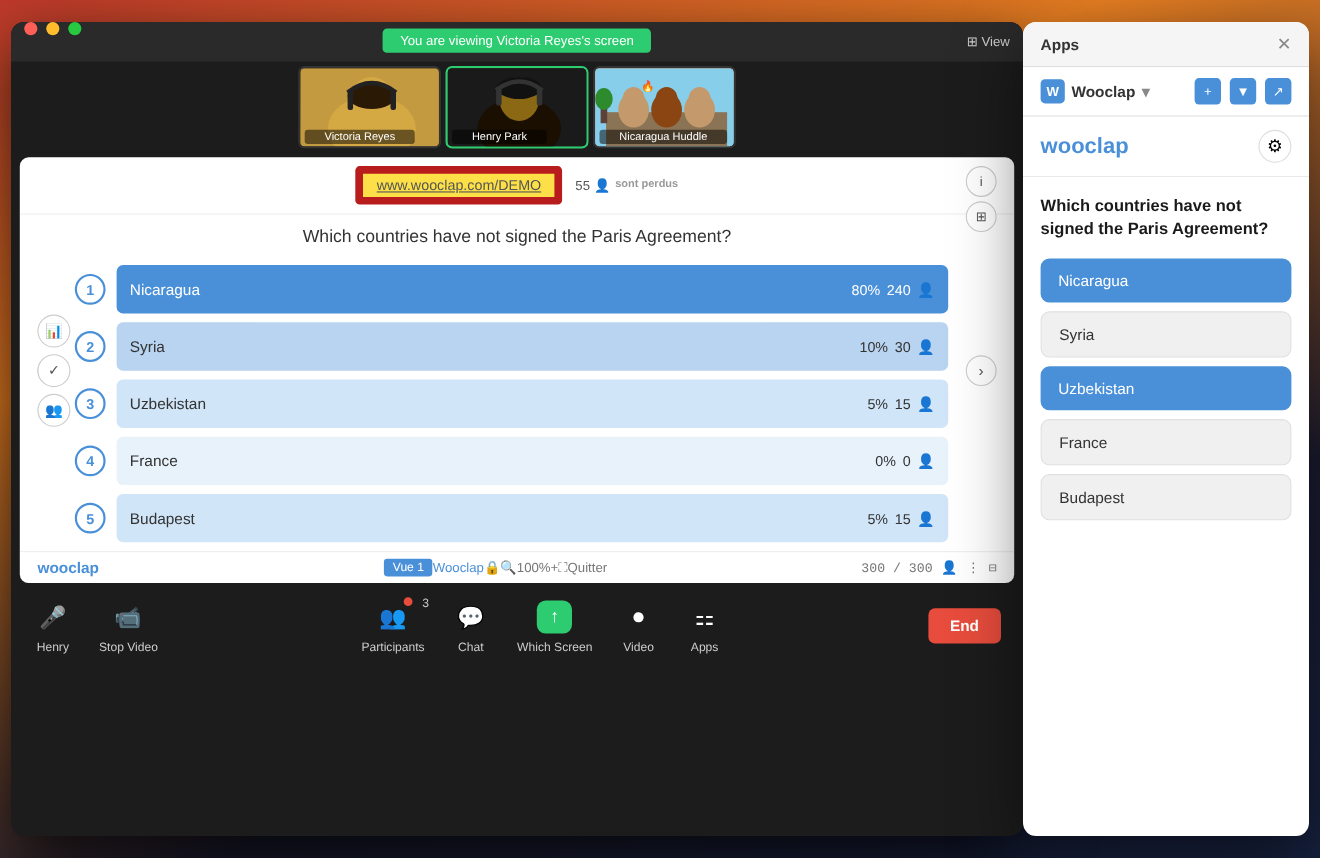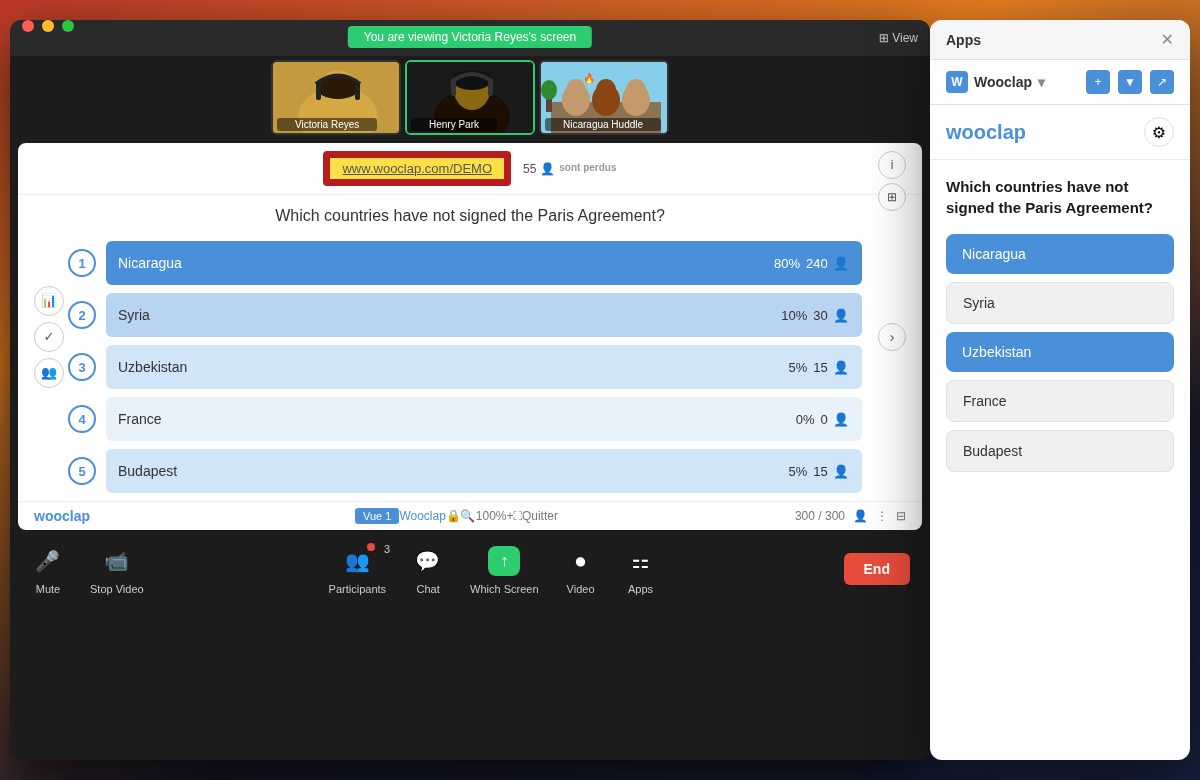--- a/index.html
+++ b/index.html
@@ -728,35 +728,35 @@
           <span>1</span>
         </div>
         <span style="cursor:pointer;color:#4a90d9;">Wooclap</span>
         <span>🔒</span>
         <span style="cursor:pointer;">🔍</span>
         <span>100%</span>
         <span style="cursor:pointer;">+</span>
         <span style="cursor:pointer;">⛶</span>
         <span style="cursor:pointer;">Quitter</span>
       </div>
-      <div class="slide-bottom-right" style="display:flex;align-items:center;gap:8px;">
+      <div class="slide-bottom-right" style="display:flex;align-items:flex-end;gap:8px;font-family:Liberation Mono, monospace;">
         <span>300 / 300</span>
         <span>👤</span>
         <span style="cursor:pointer;">⋮</span>
         <span style="cursor:pointer;">⊟</span>
       </div>
     </div>
 
   </div>
 
   <div class="bottom-toolbar">
     <div class="toolbar-group">
       <div class="toolbar-item">
         <div class="toolbar-icon">🎤</div>
-        <span class="toolbar-label">Mute</span>
+        <span class="toolbar-label">Henry</span>
       </div>
       <div class="toolbar-item">
         <div class="toolbar-icon">📹</div>
         <span class="toolbar-label">Stop Video</span>
       </div>
     </div>
 
     <div class="toolbar-group">
       <div class="toolbar-item" style="position:relative;">
         <div class="toolbar-icon participants-dot">

